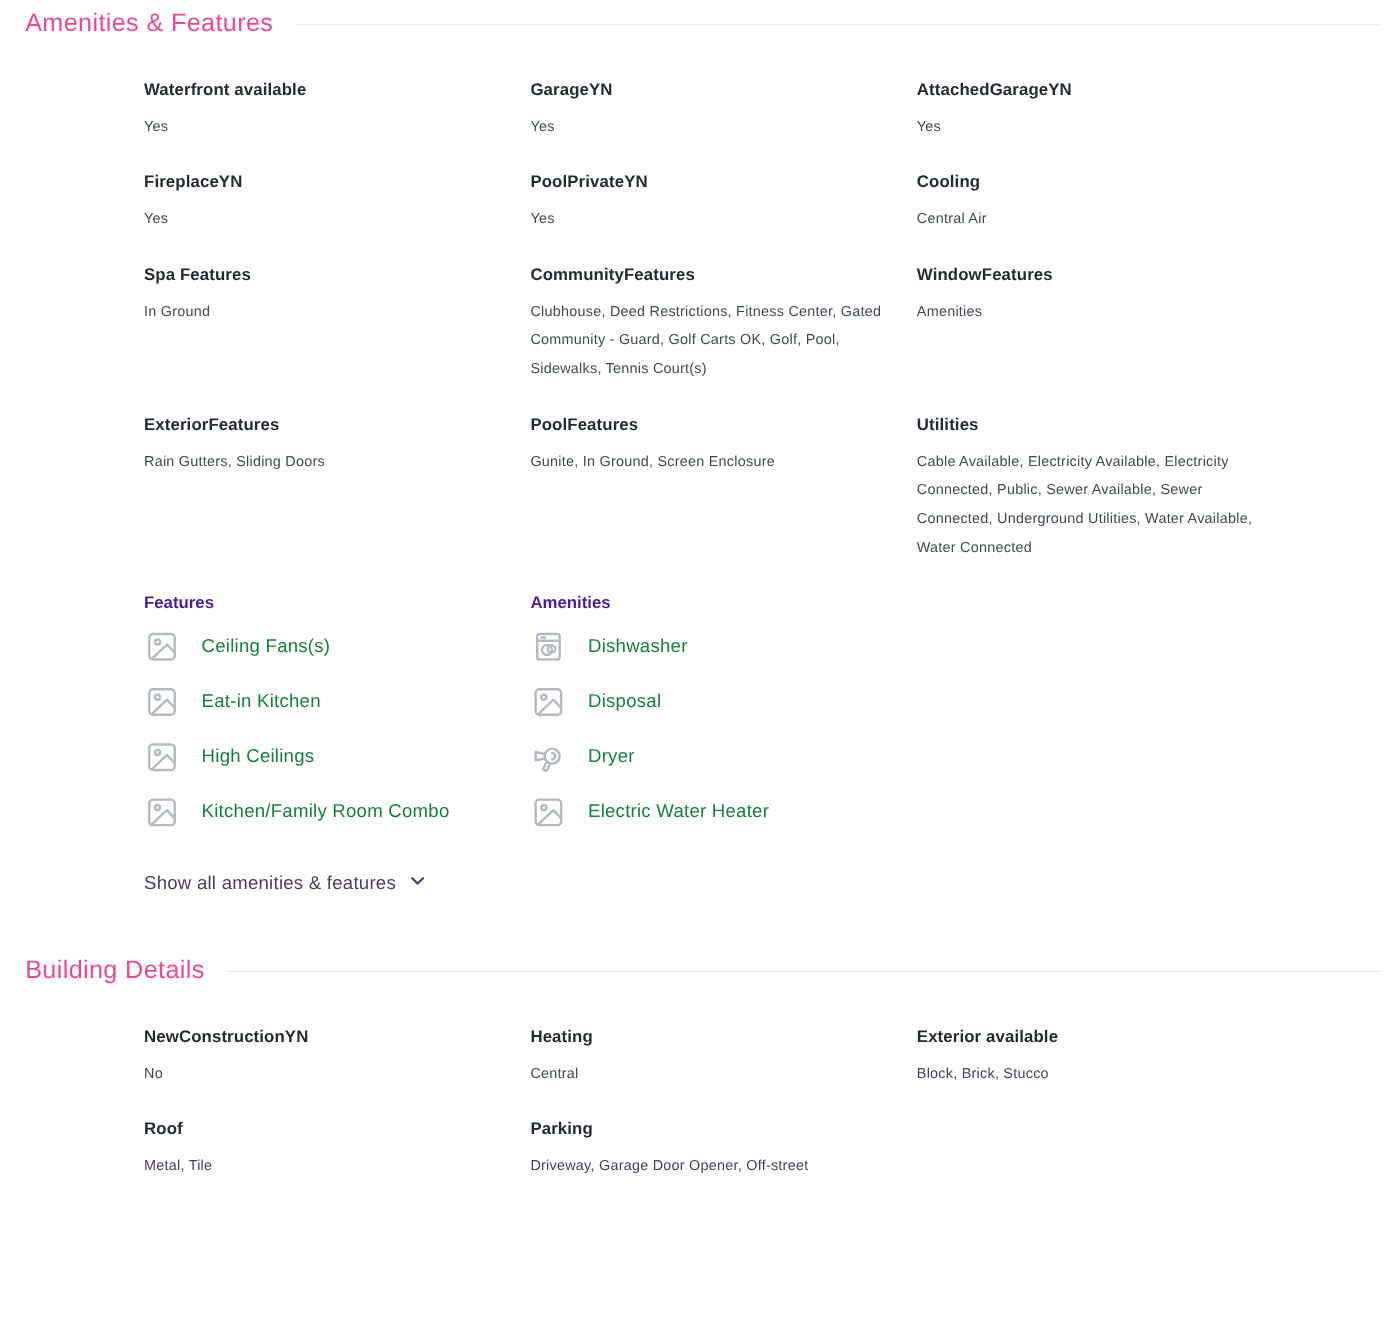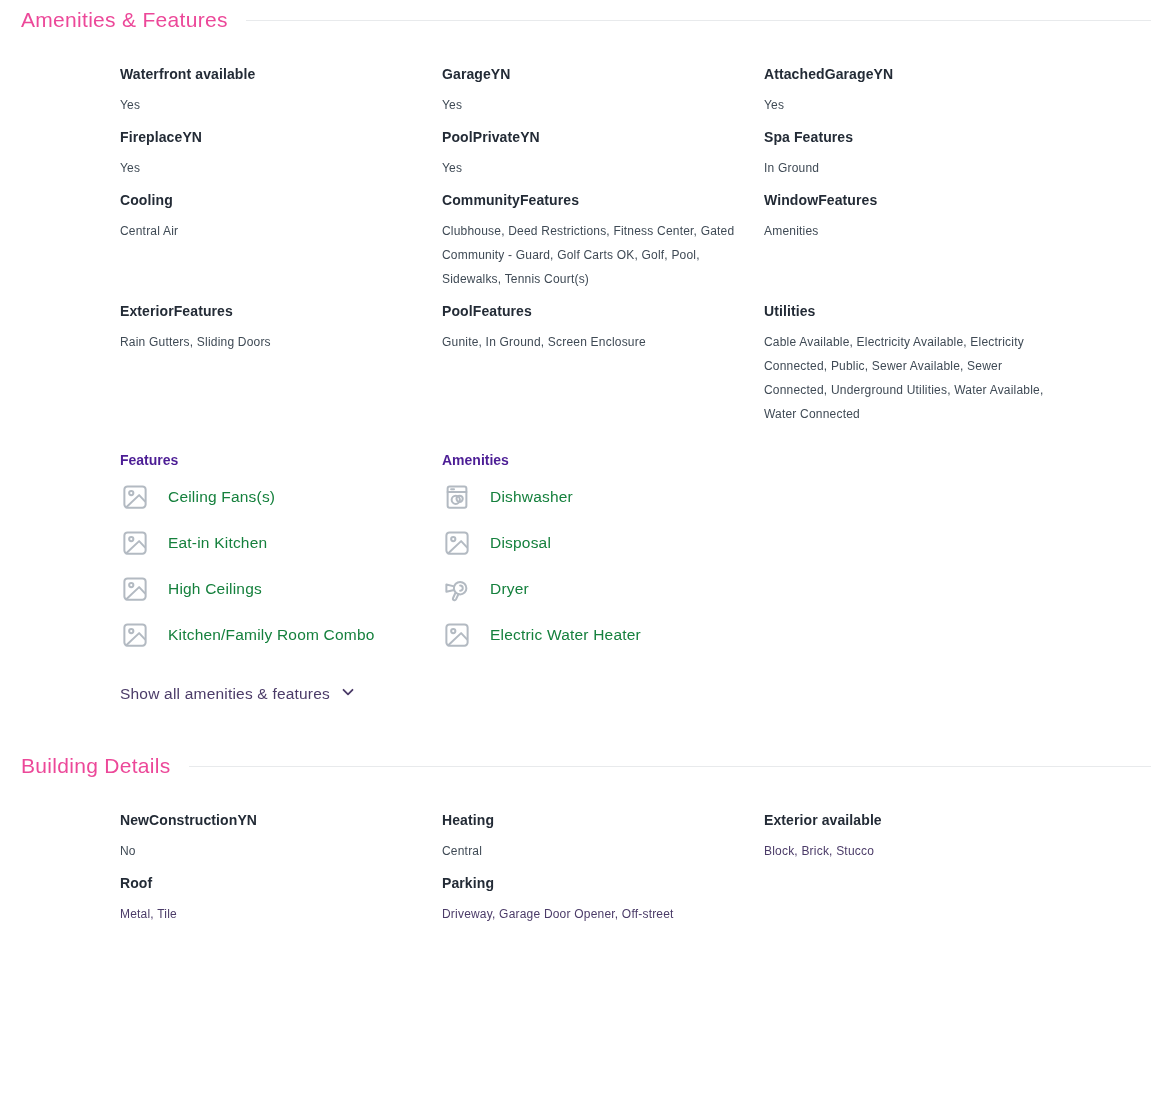--- a/index.html
+++ b/index.html
@@ -8,21 +8,21 @@
     font-family:"Liberation Sans", sans-serif;
     color:#3f4a55;
     padding-bottom:40px;
   }
   .section{padding-top:8px;}
   .section.building{margin-top:42px;}
   .section-header{display:flex;align-items:center;padding-left:21px;margin-bottom:34px;}
   .section-title{font-size:21px;color:#ec4899;letter-spacing:.3px;white-space:nowrap;}
   .section-rule{flex:1;height:1px;background:#e8eaec;margin-left:18px;margin-right:4px;}
   .section-body{margin-left:120px;}
-  .fields-grid{display:grid;grid-template-columns:322px 322px 322px;row-gap:12px;}
+  .fields-grid{display:grid;grid-template-columns:322px 322px 322px;row-gap:26px;}
   .field{padding-right:28px;}
   .field-label{font-weight:bold;font-size:14px;color:#232b36;margin-bottom:11px;letter-spacing:.1px;}
   .field-value{font-size:12px;line-height:24px;color:#3f4a55;letter-spacing:.2px;}
   .field-value.link{color:#4b3b68;cursor:pointer;}
   .lists-row{display:flex;margin-top:26px;}
   .feature-list{width:322px;}
   .list-label{font-weight:bold;font-size:14px;color:#4c1d95;margin-bottom:14px;}
   .feature-item{display:flex;align-items:center;height:30px;margin-bottom:16px;cursor:pointer;}
   .feature-item .icon{width:30px;height:30px;margin-right:18px;flex:0 0 30px;}
   .feature-item .icon svg{display:block;}
@@ -59,26 +59,26 @@
         </div>
         <div class="field">
           <div class="field-label">FireplaceYN</div>
           <div class="field-value">Yes</div>
         </div>
         <div class="field">
           <div class="field-label">PoolPrivateYN</div>
           <div class="field-value">Yes</div>
         </div>
         <div class="field">
+          <div class="field-label">Cooling</div>
+          <div class="field-value">Central Air</div>
+        </div>
+        <div class="field">
           <div class="field-label">Spa Features</div>
           <div class="field-value">In Ground</div>
-        </div>
-        <div class="field">
-          <div class="field-label">Cooling</div>
-          <div class="field-value">Central Air</div>
         </div>
         <div class="field">
           <div class="field-label">CommunityFeatures</div>
           <div class="field-value">Clubhouse, Deed Restrictions, Fitness Center, Gated Community - Guard, Golf Carts OK, Golf, Pool, Sidewalks, Tennis Court(s)</div>
         </div>
         <div class="field">
           <div class="field-label">WindowFeatures</div>
           <div class="field-value">Amenities</div>
         </div>
         <div class="field">

